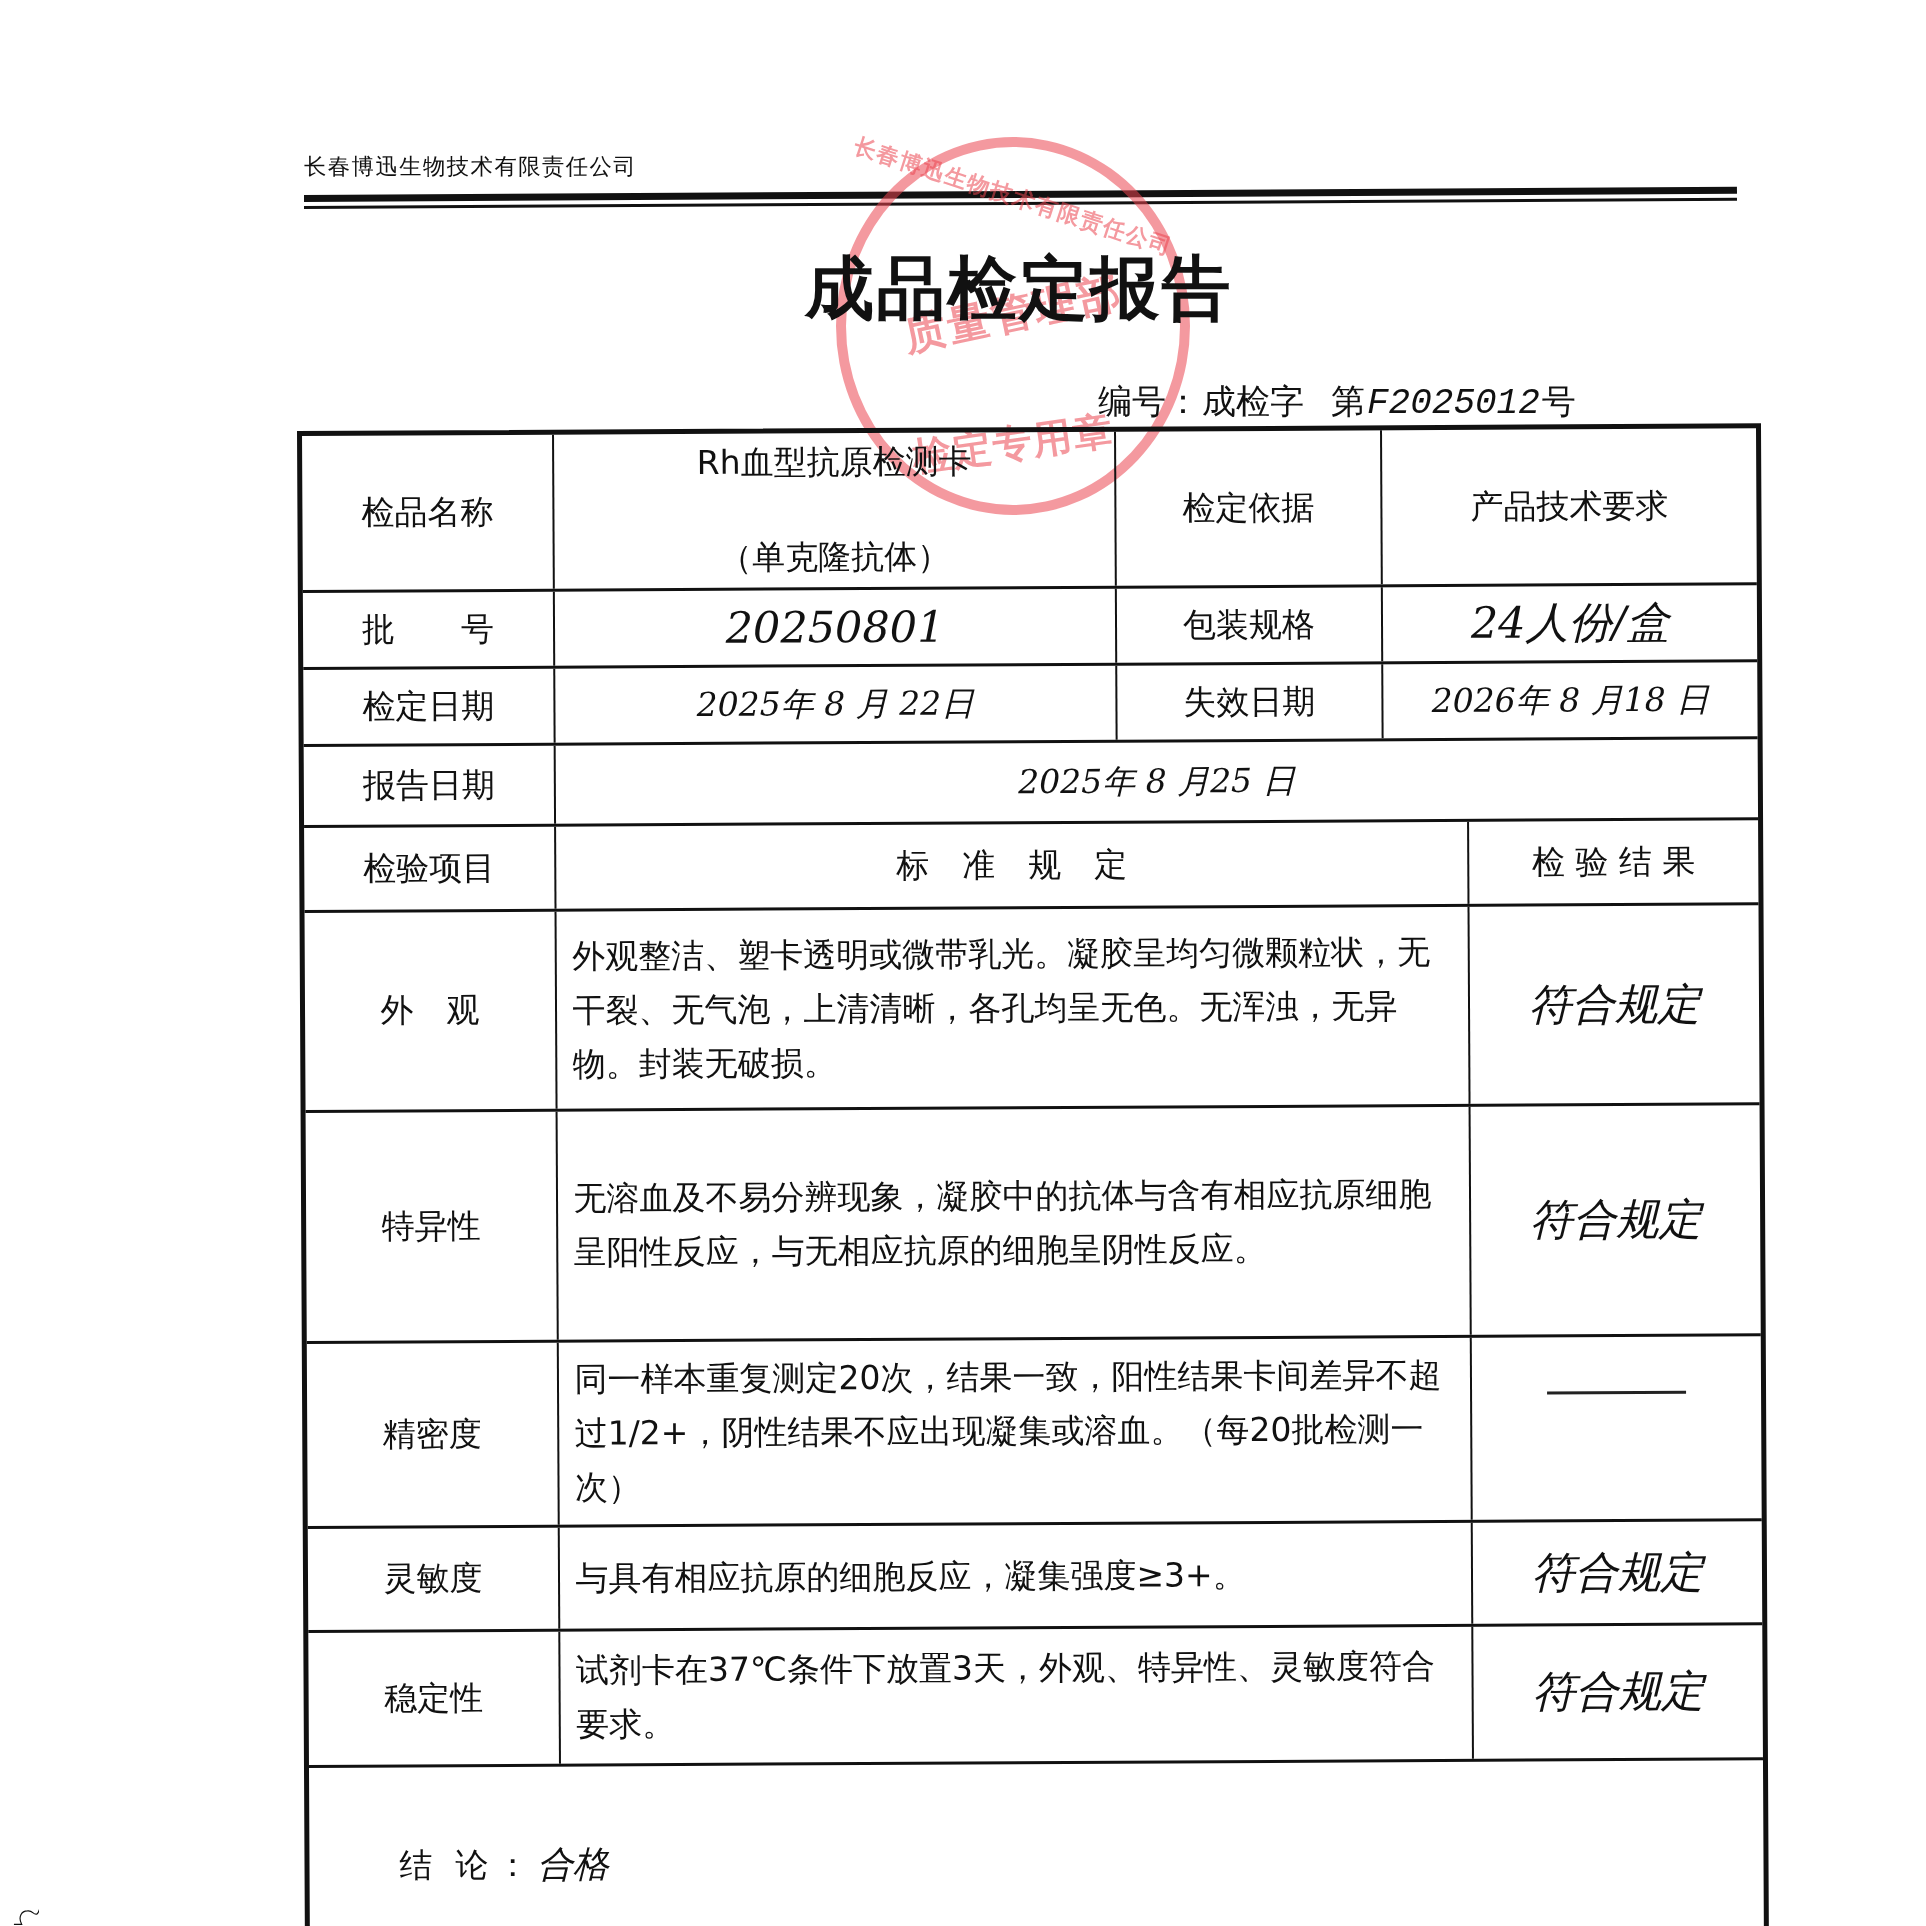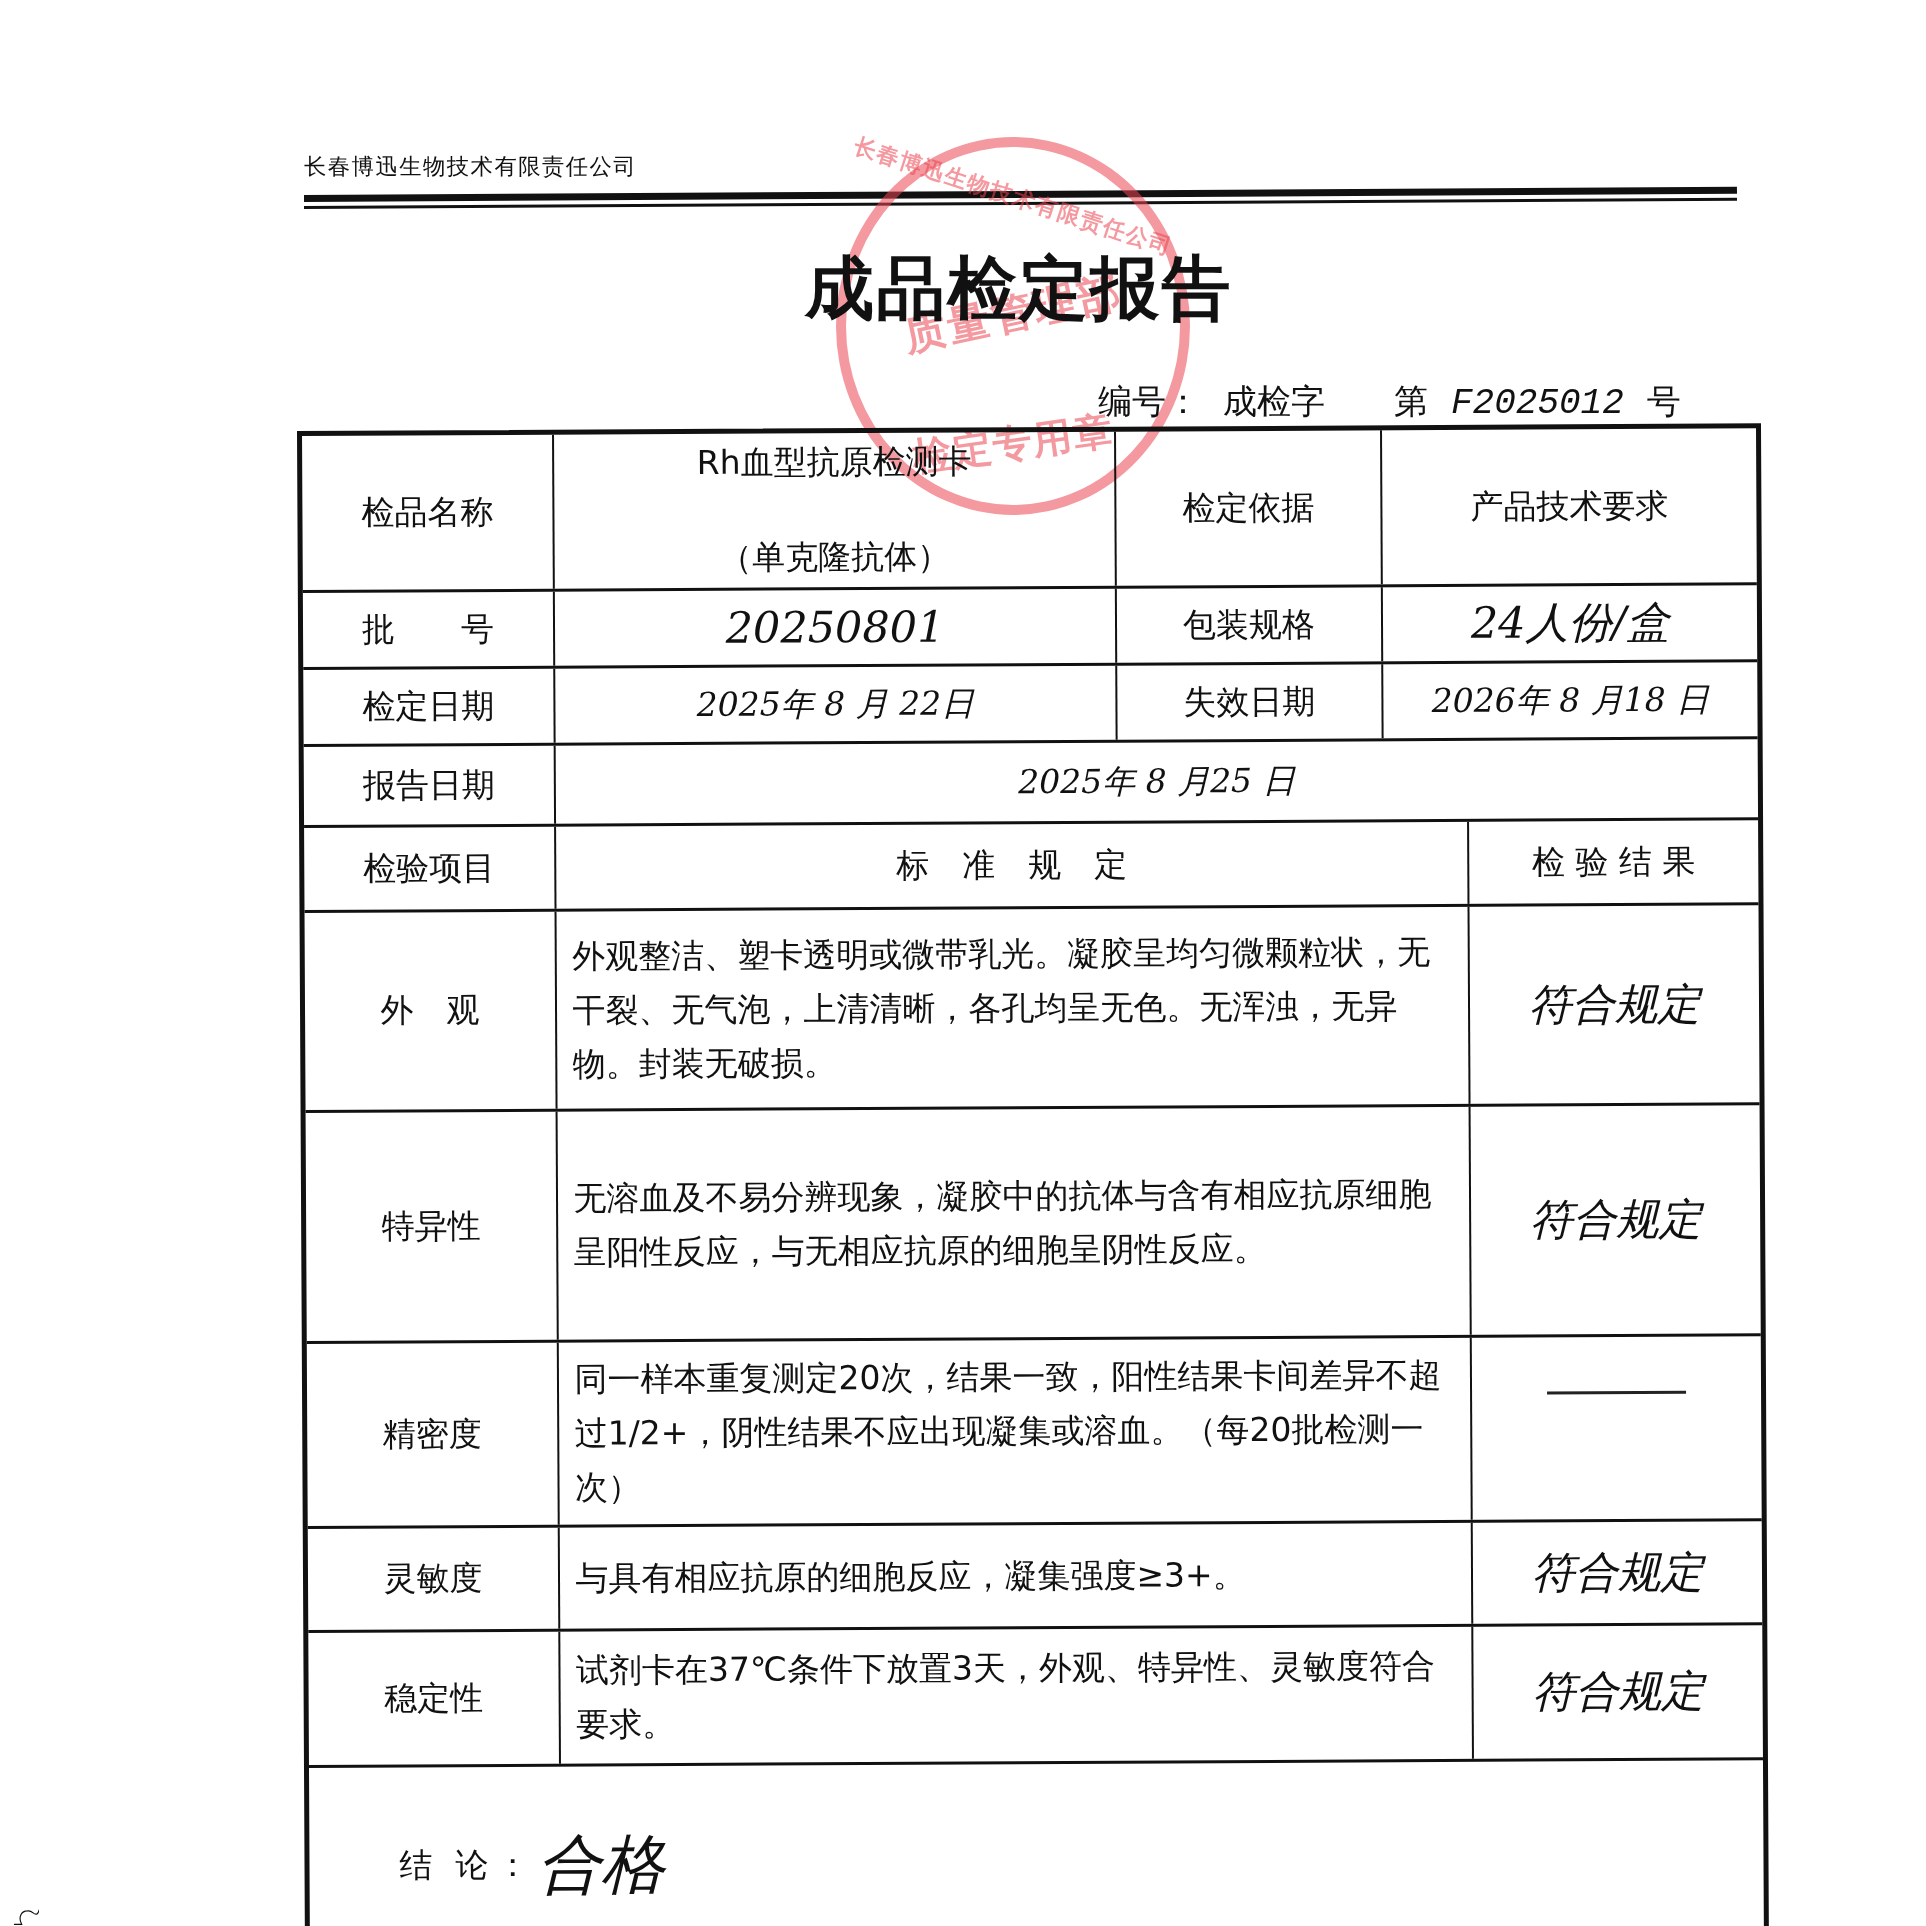--- a/index.html
+++ b/index.html
@@ -14,21 +14,21 @@
     .hdr-right { position: absolute; left: 1217px; top: 143px; font-size: 24px; font-family: "Liberation Mono", monospace; }
     .hdr-right span { margin-right: 46px; }
     .hdr-right span:last-child { margin-right: 0; }
     .hdr-rule1 { position: absolute; left: 304px; top: 195px; width: 1433px; height: 7px; background: #111; transform: rotate(-0.33deg); transform-origin: left; }
     .hdr-rule2 { position: absolute; left: 304px; top: 206px; width: 1433px; height: 3.1px; background: #111; transform: rotate(-0.33deg); transform-origin: left; }
 
     
     .title { position: absolute; left: 805px; top: 243px; font-size: 69px; font-weight: bold; letter-spacing: 2.3px; font-family: "DejaVu Sans", sans-serif; }
 
     
-    .serial { position: absolute; left: 1098px; top: 379px; font-size: 34px; display: flex; align-items: baseline; gap: 23px; }
+    .serial { position: absolute; left: 1098px; top: 379px; font-size: 34px; display: flex; align-items: baseline; gap: 2px; }
     .serial .hand { font-family: Liberation Mono, monospace; font-style: italic; font-size: 36px; }
     .serial .gap { width: 23px; display: inline-block; }
 
     
     .stamp { position: absolute; left: 836px; top: 137px; width: 354px; height: 378px; border-radius: 50%;
       border: 10px solid rgba(235, 70, 80, 0.55); box-sizing: border-box; pointer-events: none; }
     .stamp-text { position: absolute; width: 100%; text-align: center; color: rgba(235, 70, 80, 0.55); font-weight: bold; }
     .stamp-top { top: 35px; font-size: 37px; transform: rotate(18deg); letter-spacing: 1.5px; }
     .stamp-mid { top: 139px; font-size: 42px; transform: rotate(-12deg); letter-spacing: 2.3px; }
     .stamp-bot { top: 270px; font-size: 39px; transform: rotate(-8deg); letter-spacing: 1.5px; }
@@ -59,21 +59,21 @@
     .r-wg { height: 200px; }
     .r-tyx { height: 231px; }
     .r-jmd { height: 185px; }
     .r-lmd { height: 104px; }
     .r-wdx { height: 135px; }
     .r-concl { height: 200px; justify-content: flex-start; }
 
     .boxtext { display: flex; align-items: center; padding-left: 58px; font-size: 33px; width: 100%; }
     .boxtext .lbl { letter-spacing: 23px; margin-left: 32px; }
     .boxtext .colon { margin: 0 3.9px 0 -15.4px; }
-    .boxtext .hand { font-size: 64px; margin-left: 3.9px; }
+    .boxtext .hand { font-size: 36px; margin-left: 3.9px; }
 
     .margin-mark { position: absolute; left: 11.6px; top: 1880px; width: 27px; height: 54px; }
   </style>
 </head>
 <body>
 
 <div class="page">
 
   <div class="hdr-company">长春博迅生物技术有限责任公司</div>
   <div class="hdr-rule1"></div>

